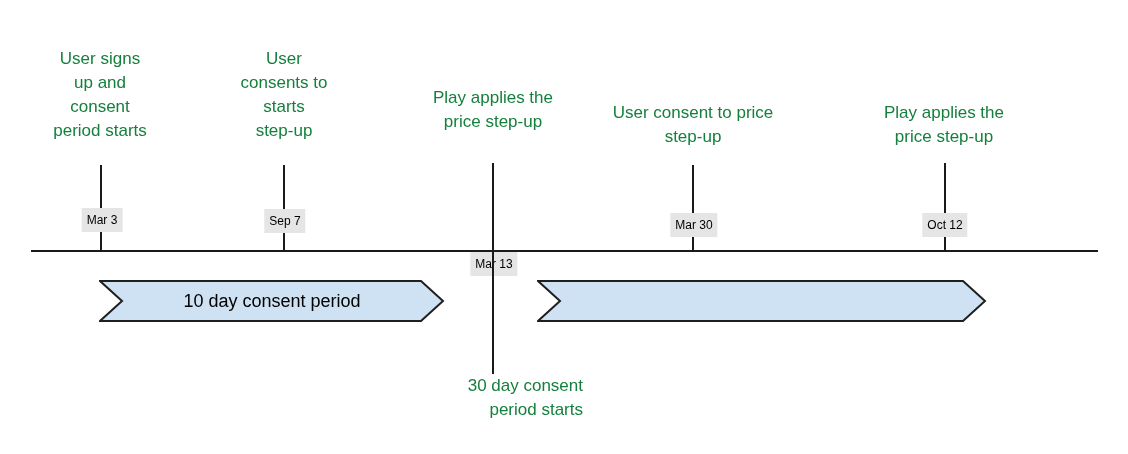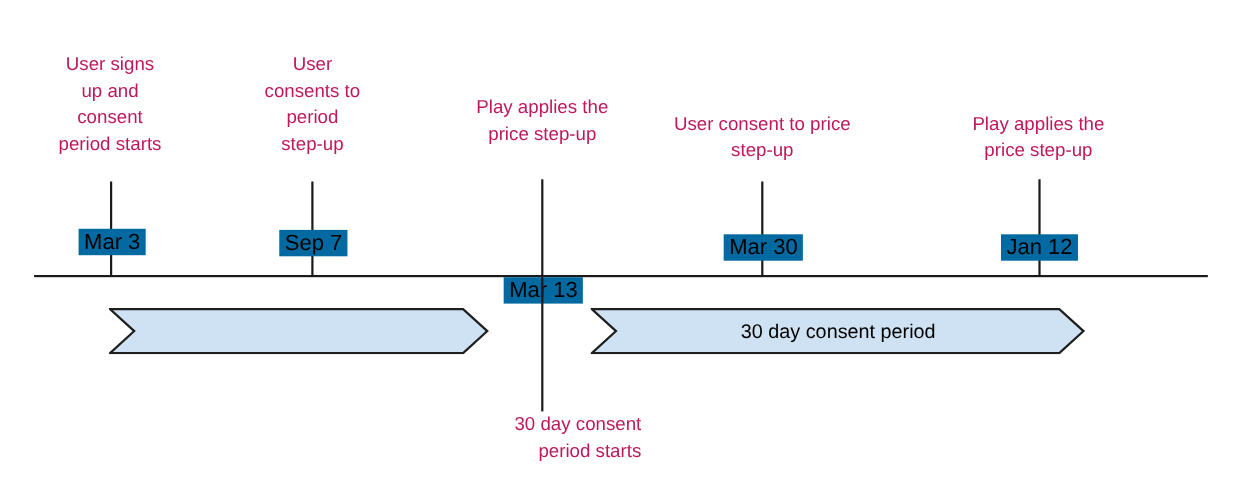--- a/index.html
+++ b/index.html
@@ -23,27 +23,27 @@
     width: 2px;
     background: #1a1a1a;
   }
   .caption {
     position: absolute;
     transform: translateX(-50%);
     text-align: center;
     white-space: pre-line;
     font-size: 17px;
     line-height: 24px;
-    color: #be185d;
+    color: #15803d;
   }
   .date-label {
     position: absolute;
     transform: translateX(-50%);
-    background: #0369a1;
-    font-size: 20px;
+    background: #e5e5e5;
+    font-size: 12px;
     line-height: 20px;
     padding: 2px 5px;
     white-space: nowrap;
     color: #000000;
   }
   .banner { position: absolute; }
   .banner-shape {
     fill: #cfe2f3;
     stroke: #1f1f1f;
     stroke-width: 2px;
@@ -69,45 +69,45 @@
   <div class="tick" style="left:100px; top:165px; height:86px;"></div>
   <div class="caption" style="left:100px; top:47px; width:150px;">User signs
 up and
 consent
 period starts</div>
   <div class="date-label" style="left:102px; top:208px;">Mar 3</div>
 
   <div class="tick" style="left:283px; top:165px; height:86px;"></div>
   <div class="caption" style="left:284px; top:47px; width:160px;">User
 consents to
-period
+starts
 step-up</div>
   <div class="date-label" style="left:285px; top:209px;">Sep 7</div>
 
   <div class="tick" style="left:492px; top:163px; height:88px;"></div>
   <div class="caption" style="left:493px; top:86px; width:200px;">Play applies the
 price step-up</div>
   <div class="date-label" style="left:494px; top:210px;margin-top:42px;">Mar 13</div>
 
   <div class="tick" style="left:692px; top:165px; height:86px;"></div>
   <div class="caption" style="left:693px; top:101px; width:240px;">User consent to price
 step-up</div>
   <div class="date-label" style="left:694px; top:213px;">Mar 30</div>
 
   <div class="tick" style="left:944px; top:163px; height:88px;"></div>
   <div class="caption" style="left:944px; top:101px; width:200px;">Play applies the
 price step-up</div>
-  <div class="date-label" style="left:945px; top:213px;">Jan 12</div>
+  <div class="date-label" style="left:945px; top:213px;">Oct 12</div>
 
   <svg class="banner" style="left:99px; top:280px;" width="346" height="42" viewBox="0 0 346 42">
     <polygon class="banner-shape" points="1,1 322,1 344,21 322,41 1,41 23,21"></polygon>
   </svg>
+  <div class="banner-label" style="left:99px; top:280px; width:346px; height:42px;">10 day consent period</div>
 
   <svg class="banner" style="left:537px; top:280px;" width="450" height="42" viewBox="0 0 450 42">
     <polygon class="banner-shape" points="1,1 426,1 448,21 426,41 1,41 23,21"></polygon>
   </svg>
-  <div class="banner-label" style="left:537px; top:280px; width:450px; height:42px;">30 day consent period</div>
 
   <div class="tick" style="left:492px; top:252px; height:122px;"></div>
   <div class="caption" style="left:493px; top:374px; width:180px;text-align:right;">30 day consent
 period starts</div>
 
 </div>
 
 </body></html>

